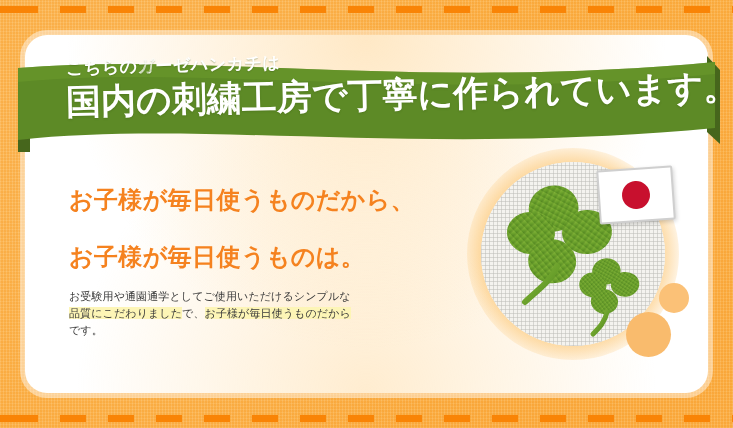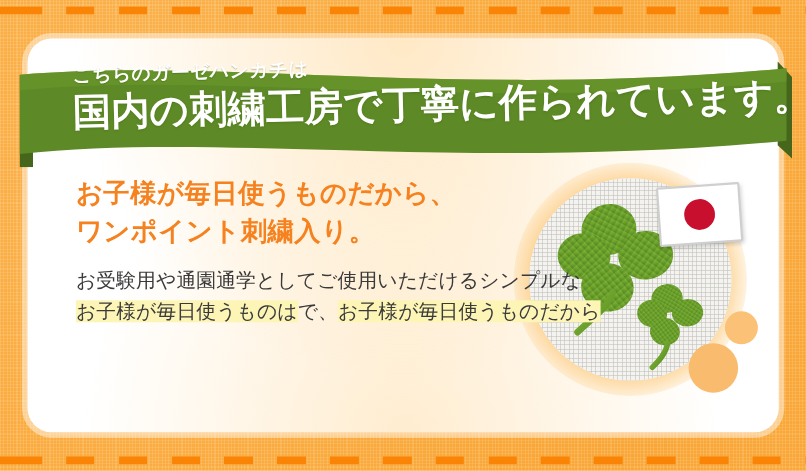--- a/index.html
+++ b/index.html
@@ -115,25 +115,25 @@
     width: 400px;
   }
   .headline {
     color: #f5821f;
     font-size: 24px;
     font-weight: bold;
     line-height: 1.42;
     letter-spacing: 0.4px;
     margin: 0 0 14px 0;
   }
-  .headline .hl-line { display: block; white-space: nowrap; }
+  .headline .hl-line { display: block; white-space: nowrap; margin-top: 23px; }
 
   .body-copy {
     color: #3a3a3a;
-    font-size: 18px;
+    font-size: 11px;
     line-height: 1.52;
     letter-spacing: 0.1px;
   }
   .body-copy .bl { display: block; white-space: nowrap; }
   .mark { background: #fdf5b6; }
 
   
   .photo-glow {
     position: absolute;
     left: 467px;
@@ -260,22 +260,23 @@
       <path d="M18 12 C200 -4, 420 34, 715 6 L715 72 C420 100, 200 64, 18 84 Z" fill="#5d8a26"></path>
       <path d="M18 12 C200 -4, 420 34, 715 6 L715 18 C420 46, 200 8, 18 26 Z" fill="#6b9a2c" opacity="0.55"></path>
     </svg>
     <div class="ribbon-sub">こちらのガーゼハンカチは</div>
     <div class="ribbon-main">国内の刺繍工房で丁寧に作られています。</div>
   </div>
 
   <div class="copy">
     <div class="headline">
       <span class="hl-line">お子様が毎日使うものだから、</span>
-      <span class="hl-line">ワンポイント刺繍入り。</span>
+      <span class="hl-line">お子様が毎日使うものは。</span>
     </div>
 
     <div class="body-copy">
       <span class="bl">お受験用や通園通学としてご使用いただけるシンプルな</span>
-      <span class="bl"><span class="mark">お子様が毎日使うものは</span><span>で、</span><span class="mark">お子様が毎日使うものだから</span></span>
+      <span class="bl"><span class="mark">品質にこだわりました</span><span>で、</span><span class="mark">お子様が毎日使うものだから</span></span>
+      <span class="bl">です。</span>
     </div>
   </div>
 
 </div>
 
 </body></html>

